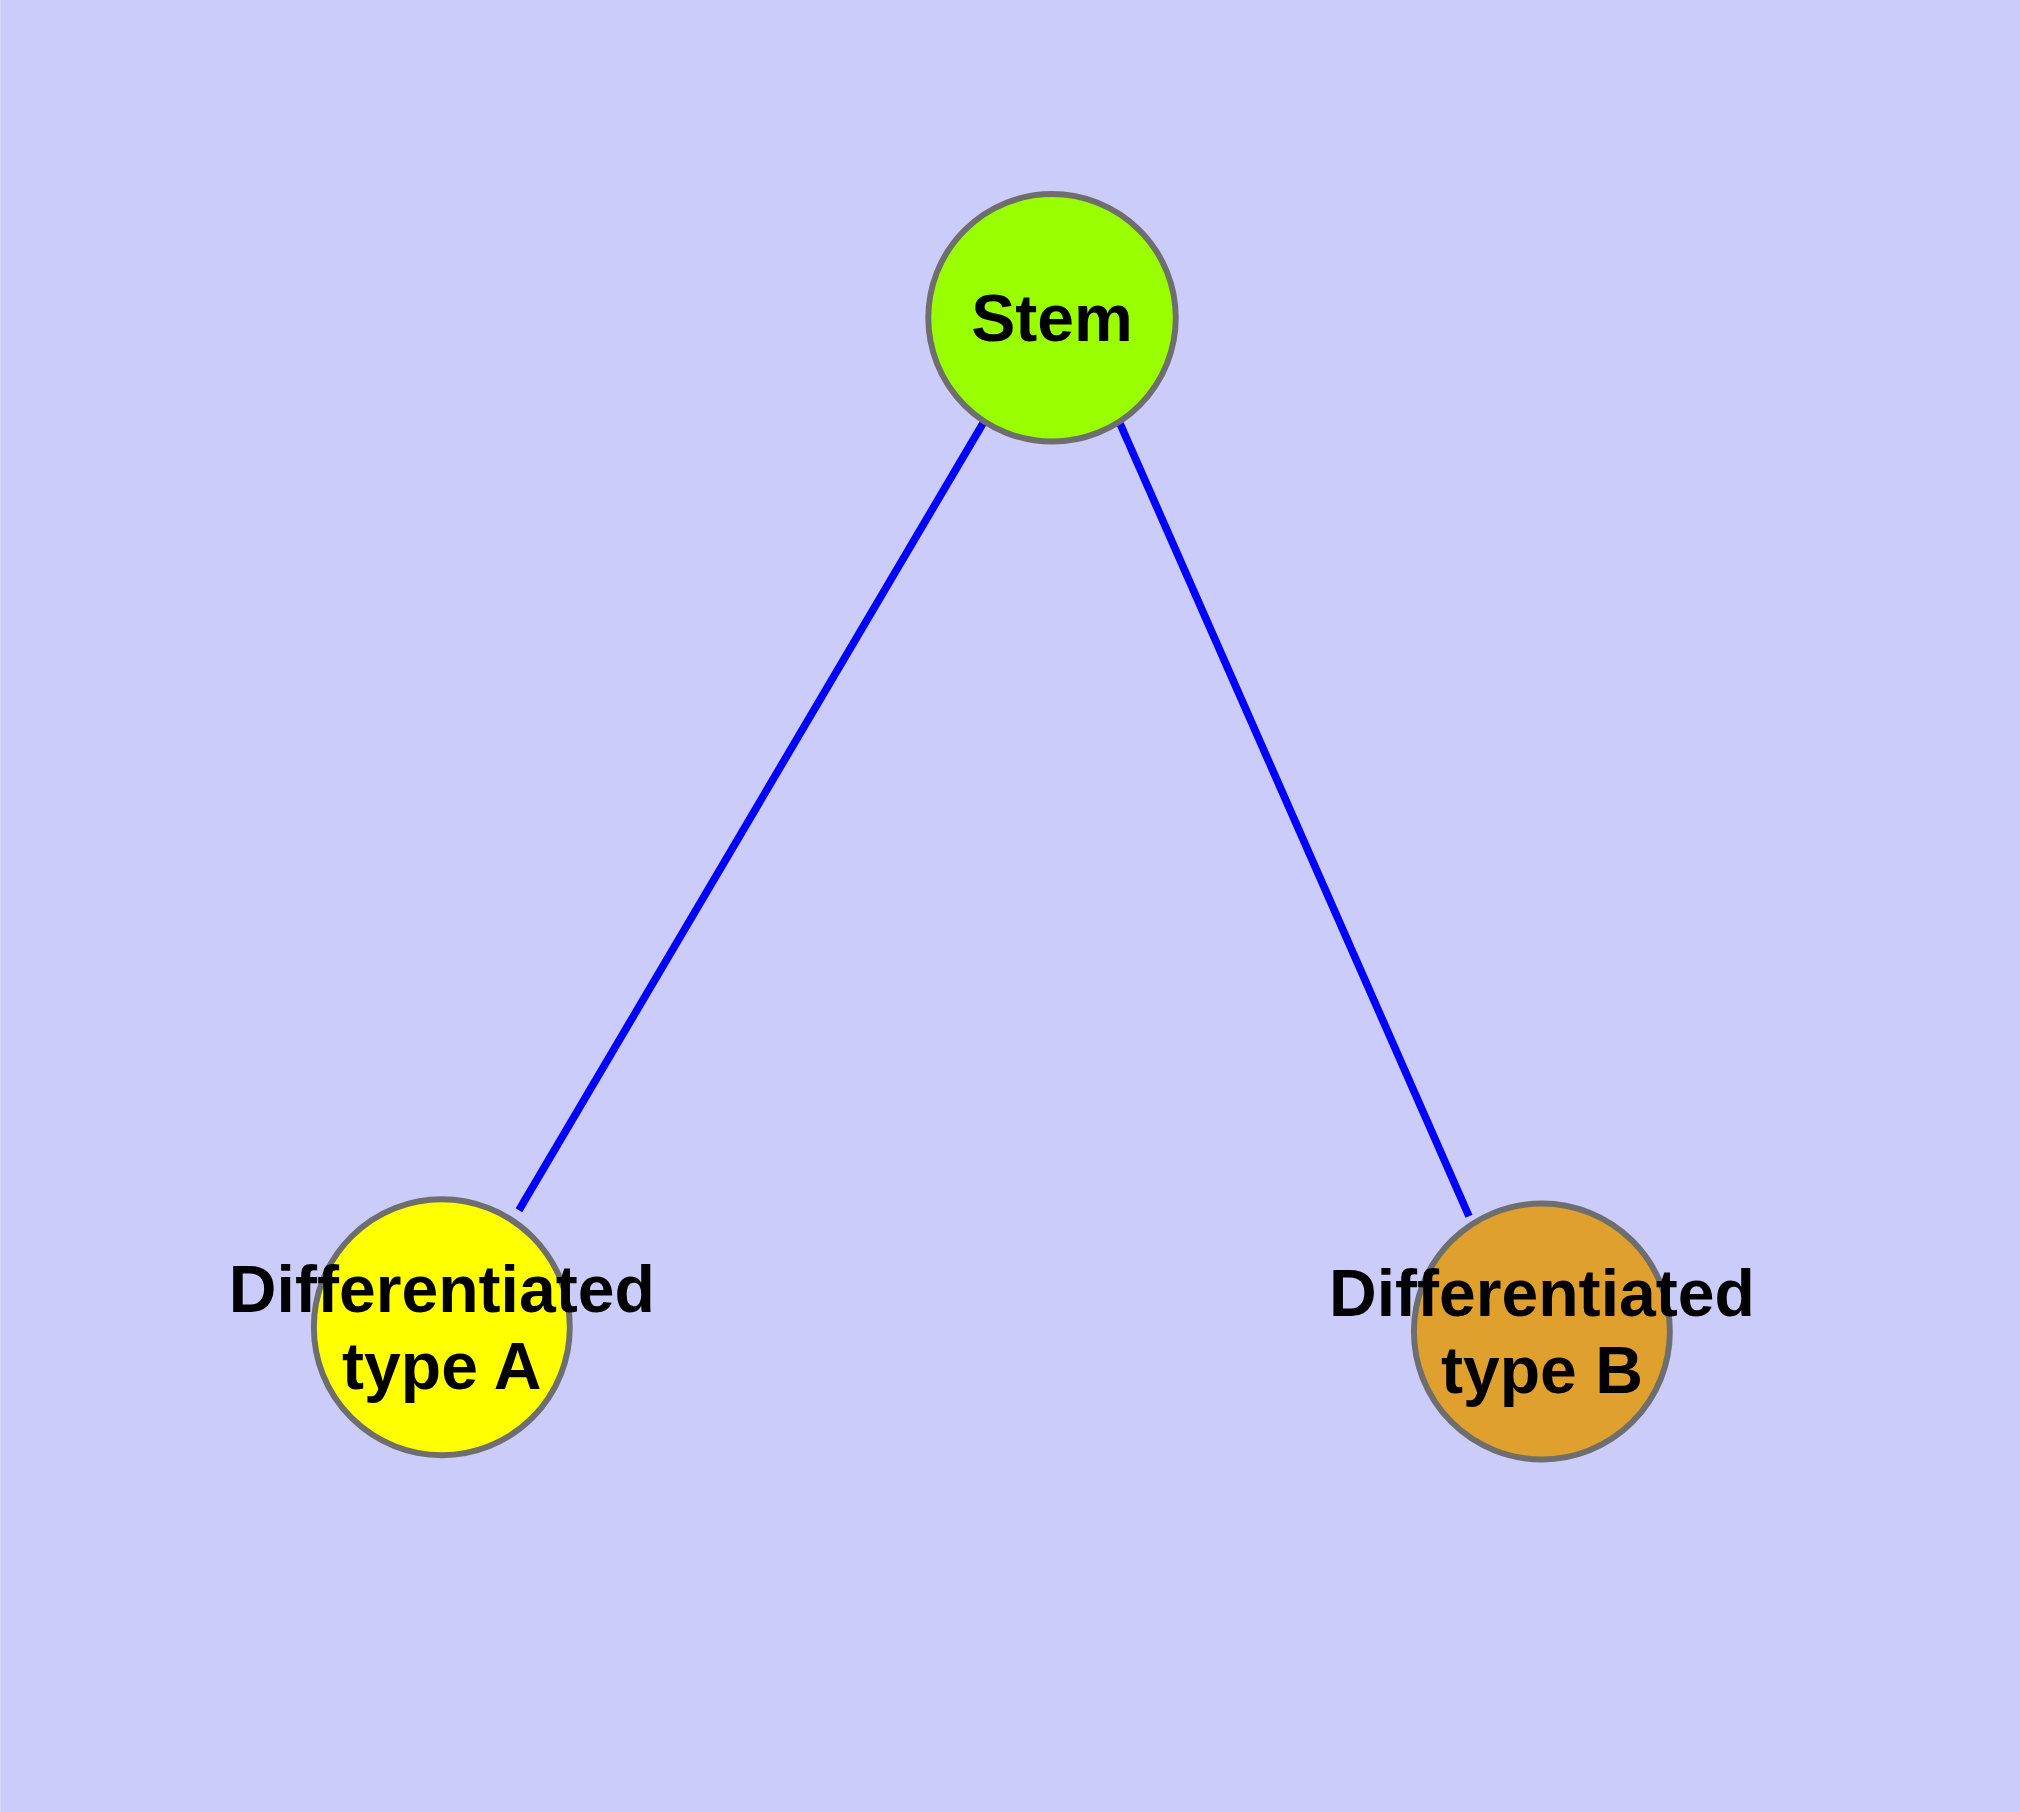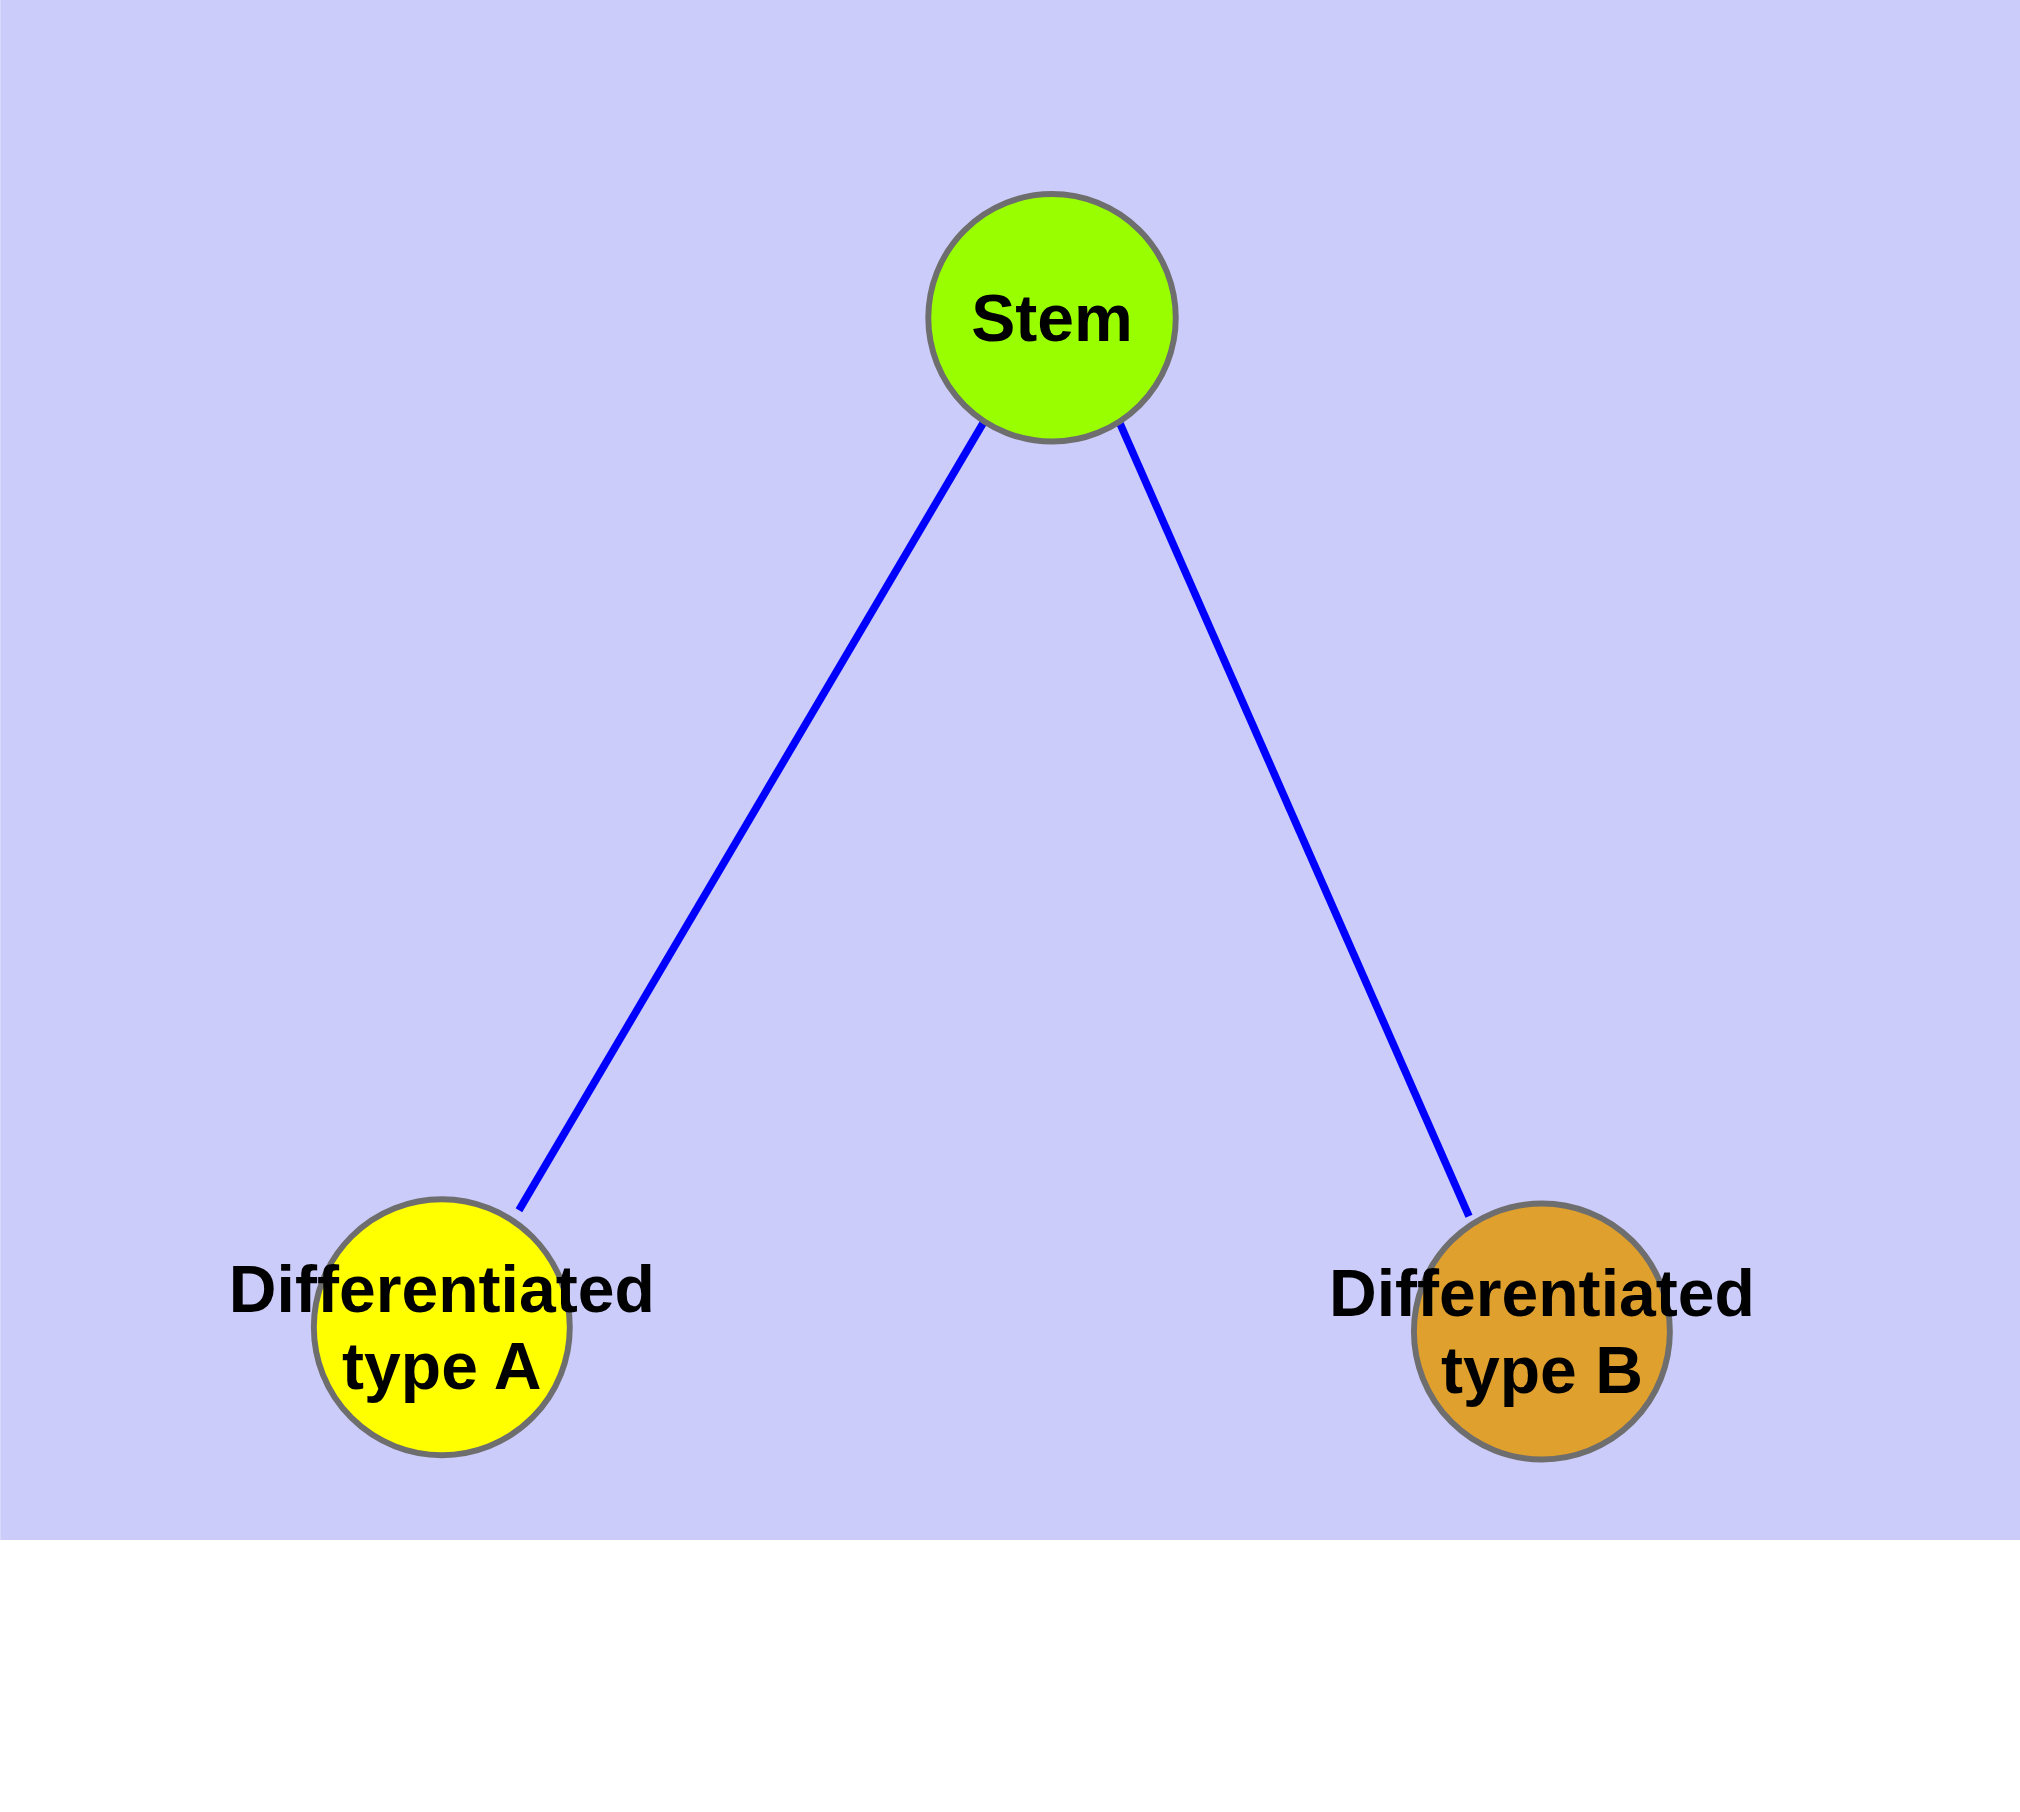--- a/index.html
+++ b/index.html
@@ -3,21 +3,21 @@
 <meta charset="utf-8">
 <style>
   html, body {
     margin: 0;
     padding: 0;
     background: #ffffff;
   }
   #canvas {
     position: relative;
     width: 2021px;
-    height: 1540px;
+    height: 1812px;
     overflow: hidden;
     font-family: "Liberation Sans", sans-serif;
   }
   #graph-svg {
     position: absolute;
     left: 0;
     top: 0;
     width: 2021px;
     height: 1812px;
     display: block;

